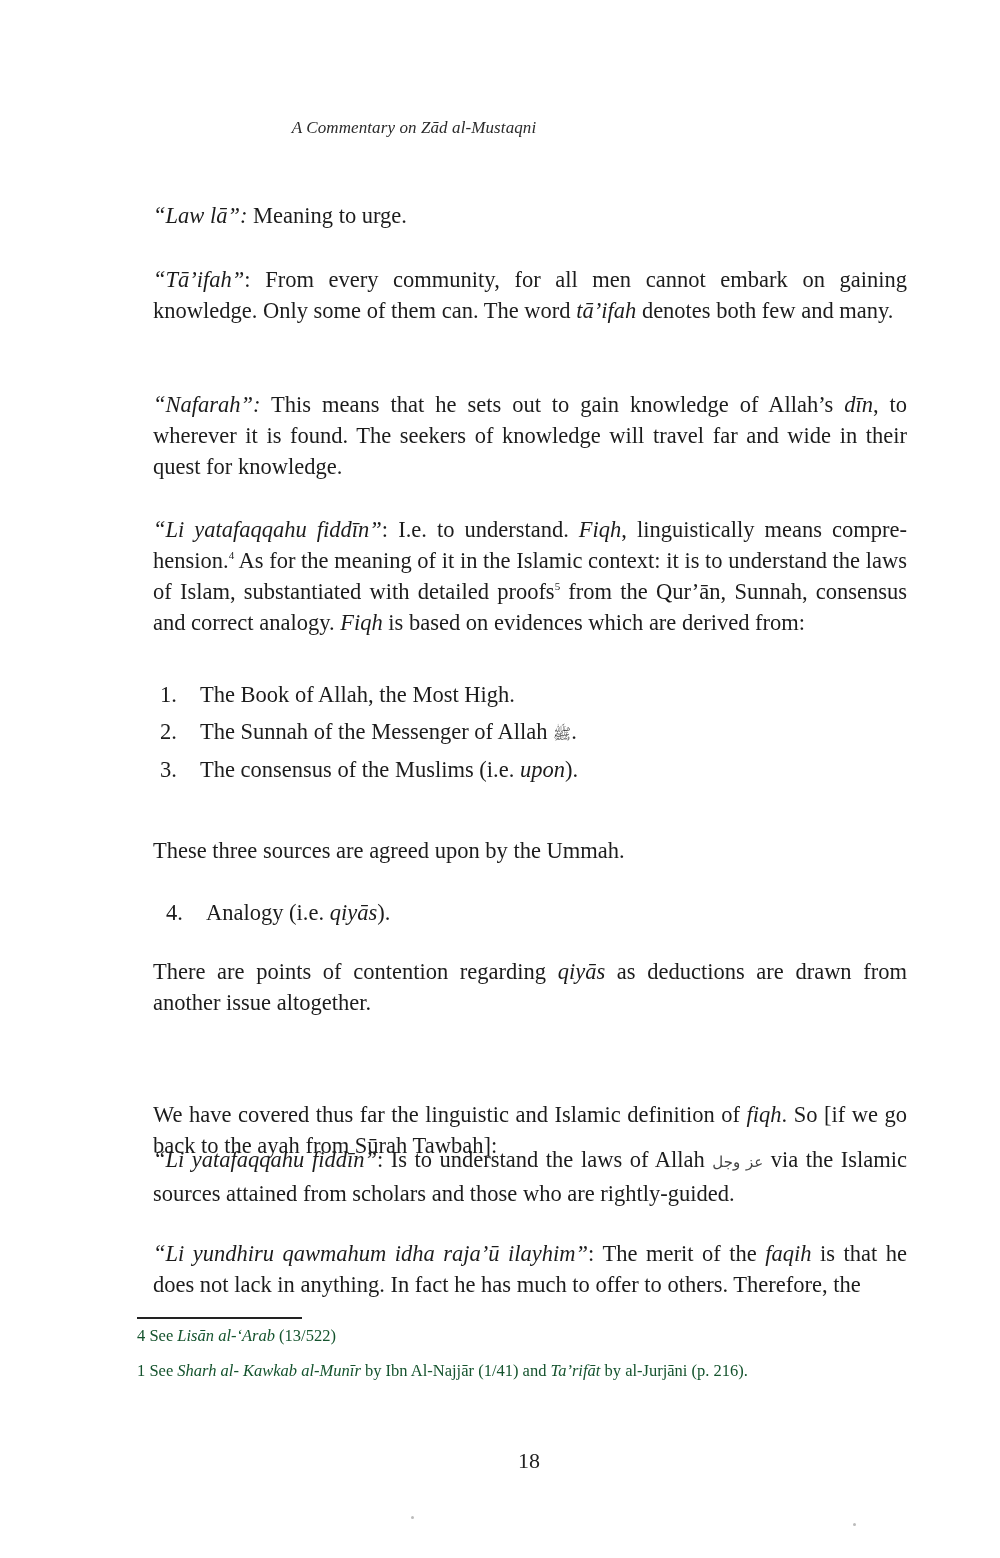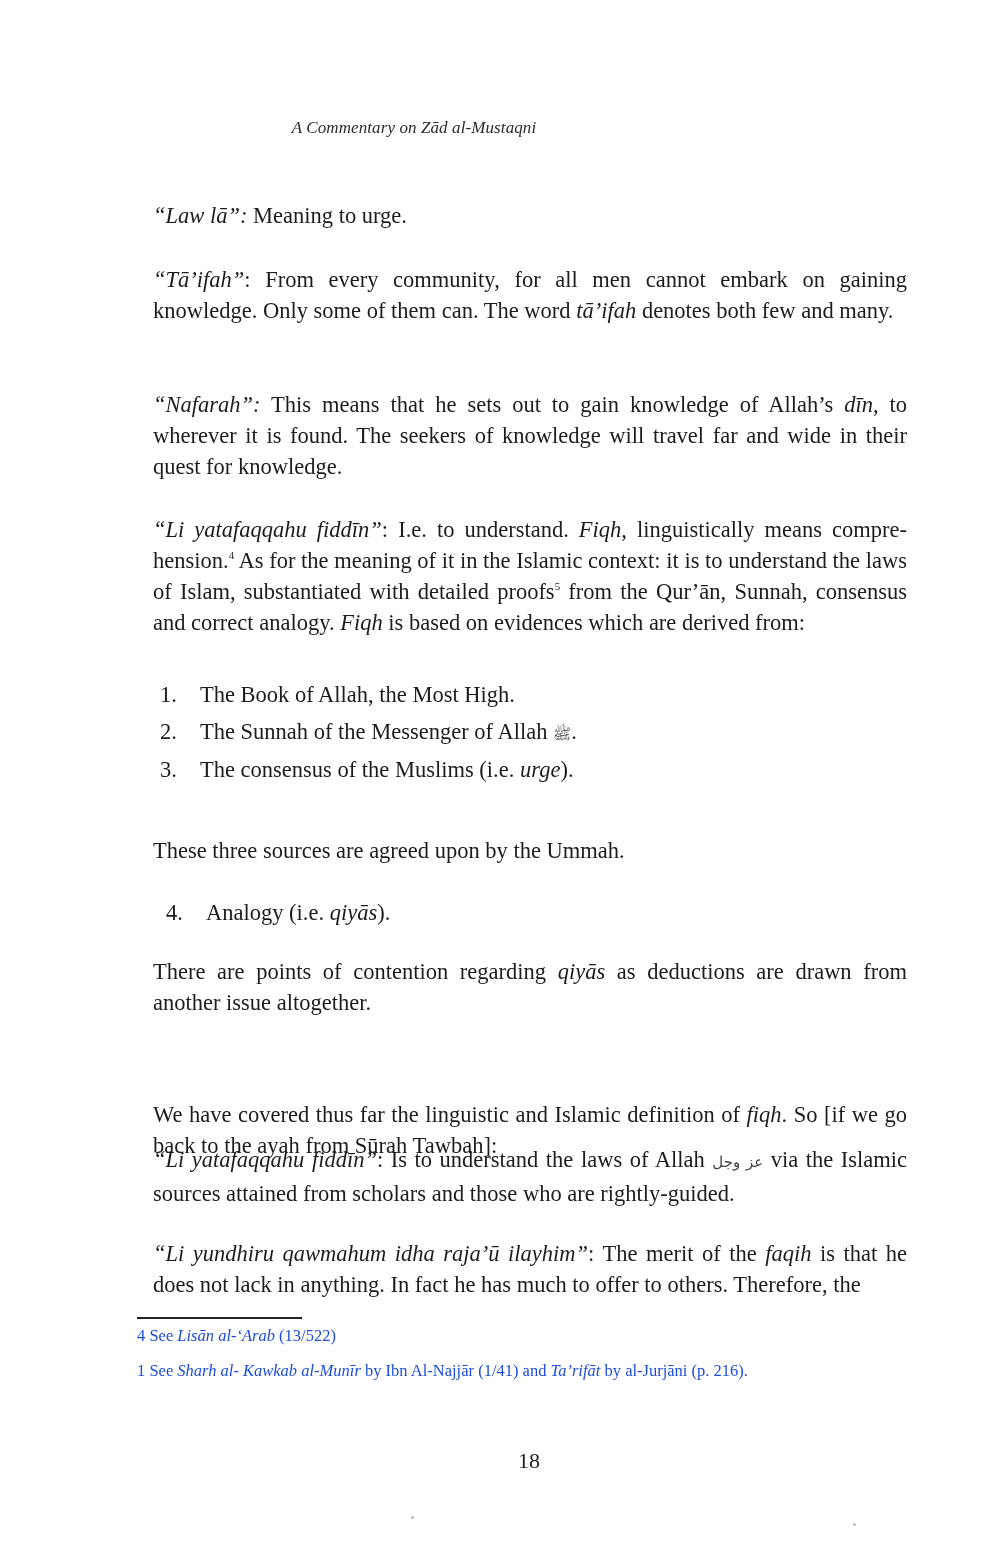--- a/index.html
+++ b/index.html
@@ -16,21 +16,21 @@
     .body-text {
       position: absolute; left: 137px; width: 786px;
       font-size: 22.5px; line-height: 31px; text-align: justify;
     }
     .para { margin: 16px; }
     .i { font-style: italic; }
     sup { font-size: 11px; line-height: 0; vertical-align: 9px; }
     .list-item { position: absolute; font-size: 22.5px; line-height: 31px; white-space: nowrap; }
     .list-num { display: inline-block; width: 40px; }
     .footrule { position: absolute; left: 137px; top: 1317px; width: 165px; height: 2px; background: #222; }
-    .footnote { position: absolute; left: 137px; font-size: 16.5px; line-height: 22px; white-space: nowrap; color: #1d4ed8; }
+    .footnote { position: absolute; left: 137px; font-size: 16.5px; line-height: 22px; white-space: nowrap; color: #14532d; }
     .page-number { position: absolute; top: 1448px; left: 0; width: 1058px; text-align: center; font-size: 22px; color: #222; }
     .speck { position: absolute; width: 3px; height: 3px; border-radius: 50%; background: #bbb; }
     .honorific { font-size: 15px; color: #444; }
   </style>
 </head>
 <body>
 
 <div class="running-head">A Commentary on Zād al-Mustaqni</div>
 
 <div class="body-text" style="top:184px;">
@@ -47,21 +47,21 @@
 </div>
 
 <div>
   <div class="list-item" style="left:160px; top:679px;">
     <span class="list-num">1.</span><span><span>The Book of Allah, the Most High.</span></span>
   </div>
   <div class="list-item" style="left:160px; top:716px;">
     <span class="list-num">2.</span><span><span>The Sunnah of the Messenger of Allah </span><span class="honorific">ﷺ</span><span>.</span></span>
   </div>
   <div class="list-item" style="left:160px; top:754px;">
-    <span class="list-num">3.</span><span><span>The consensus of the Muslims (i.e. </span><span class="i">urge</span><span>).</span></span>
+    <span class="list-num">3.</span><span><span>The consensus of the Muslims (i.e. </span><span class="i">upon</span><span>).</span></span>
   </div>
 </div>
 
 <div class="body-text" style="top:819px;">
   <p class="para"><span>These three sources are agreed upon by the Ummah.</span></p>
 </div>
 
 <div class="list-item" style="left:166px; top:897px;">
   <span class="list-num">4.</span><span><span>Analogy (i.e. </span><span class="i">qiyās</span><span>).</span></span>
 </div>

